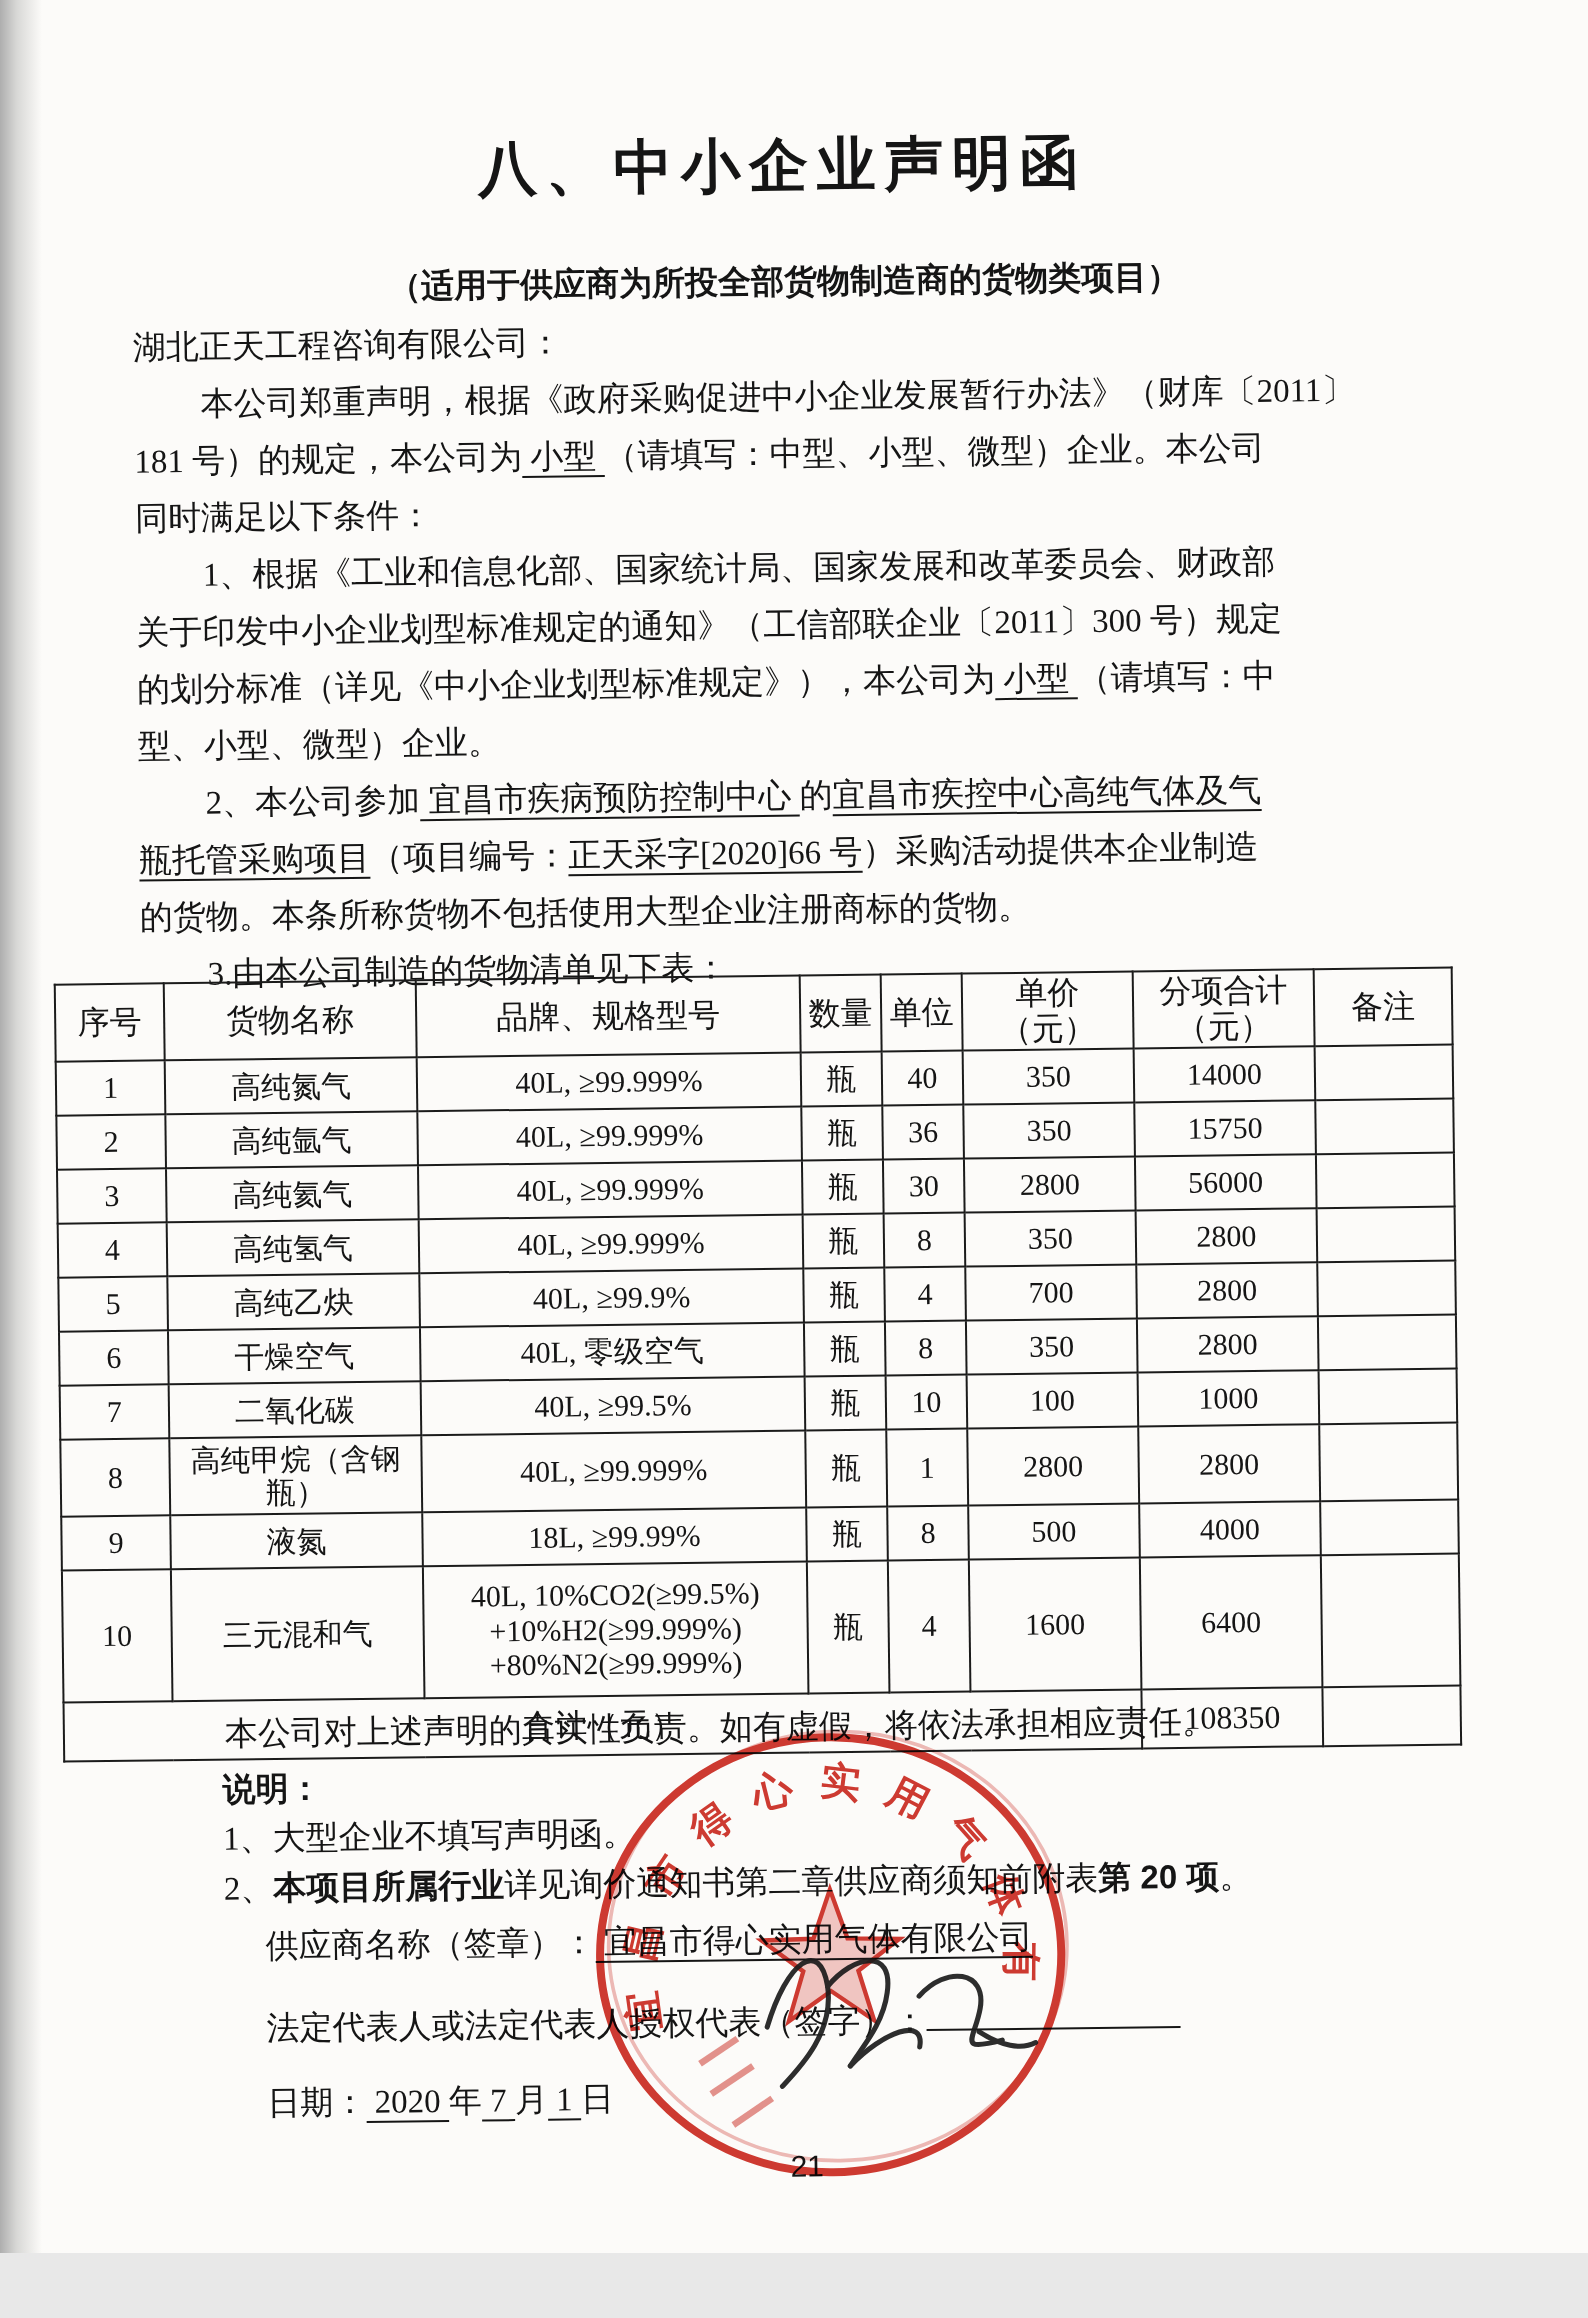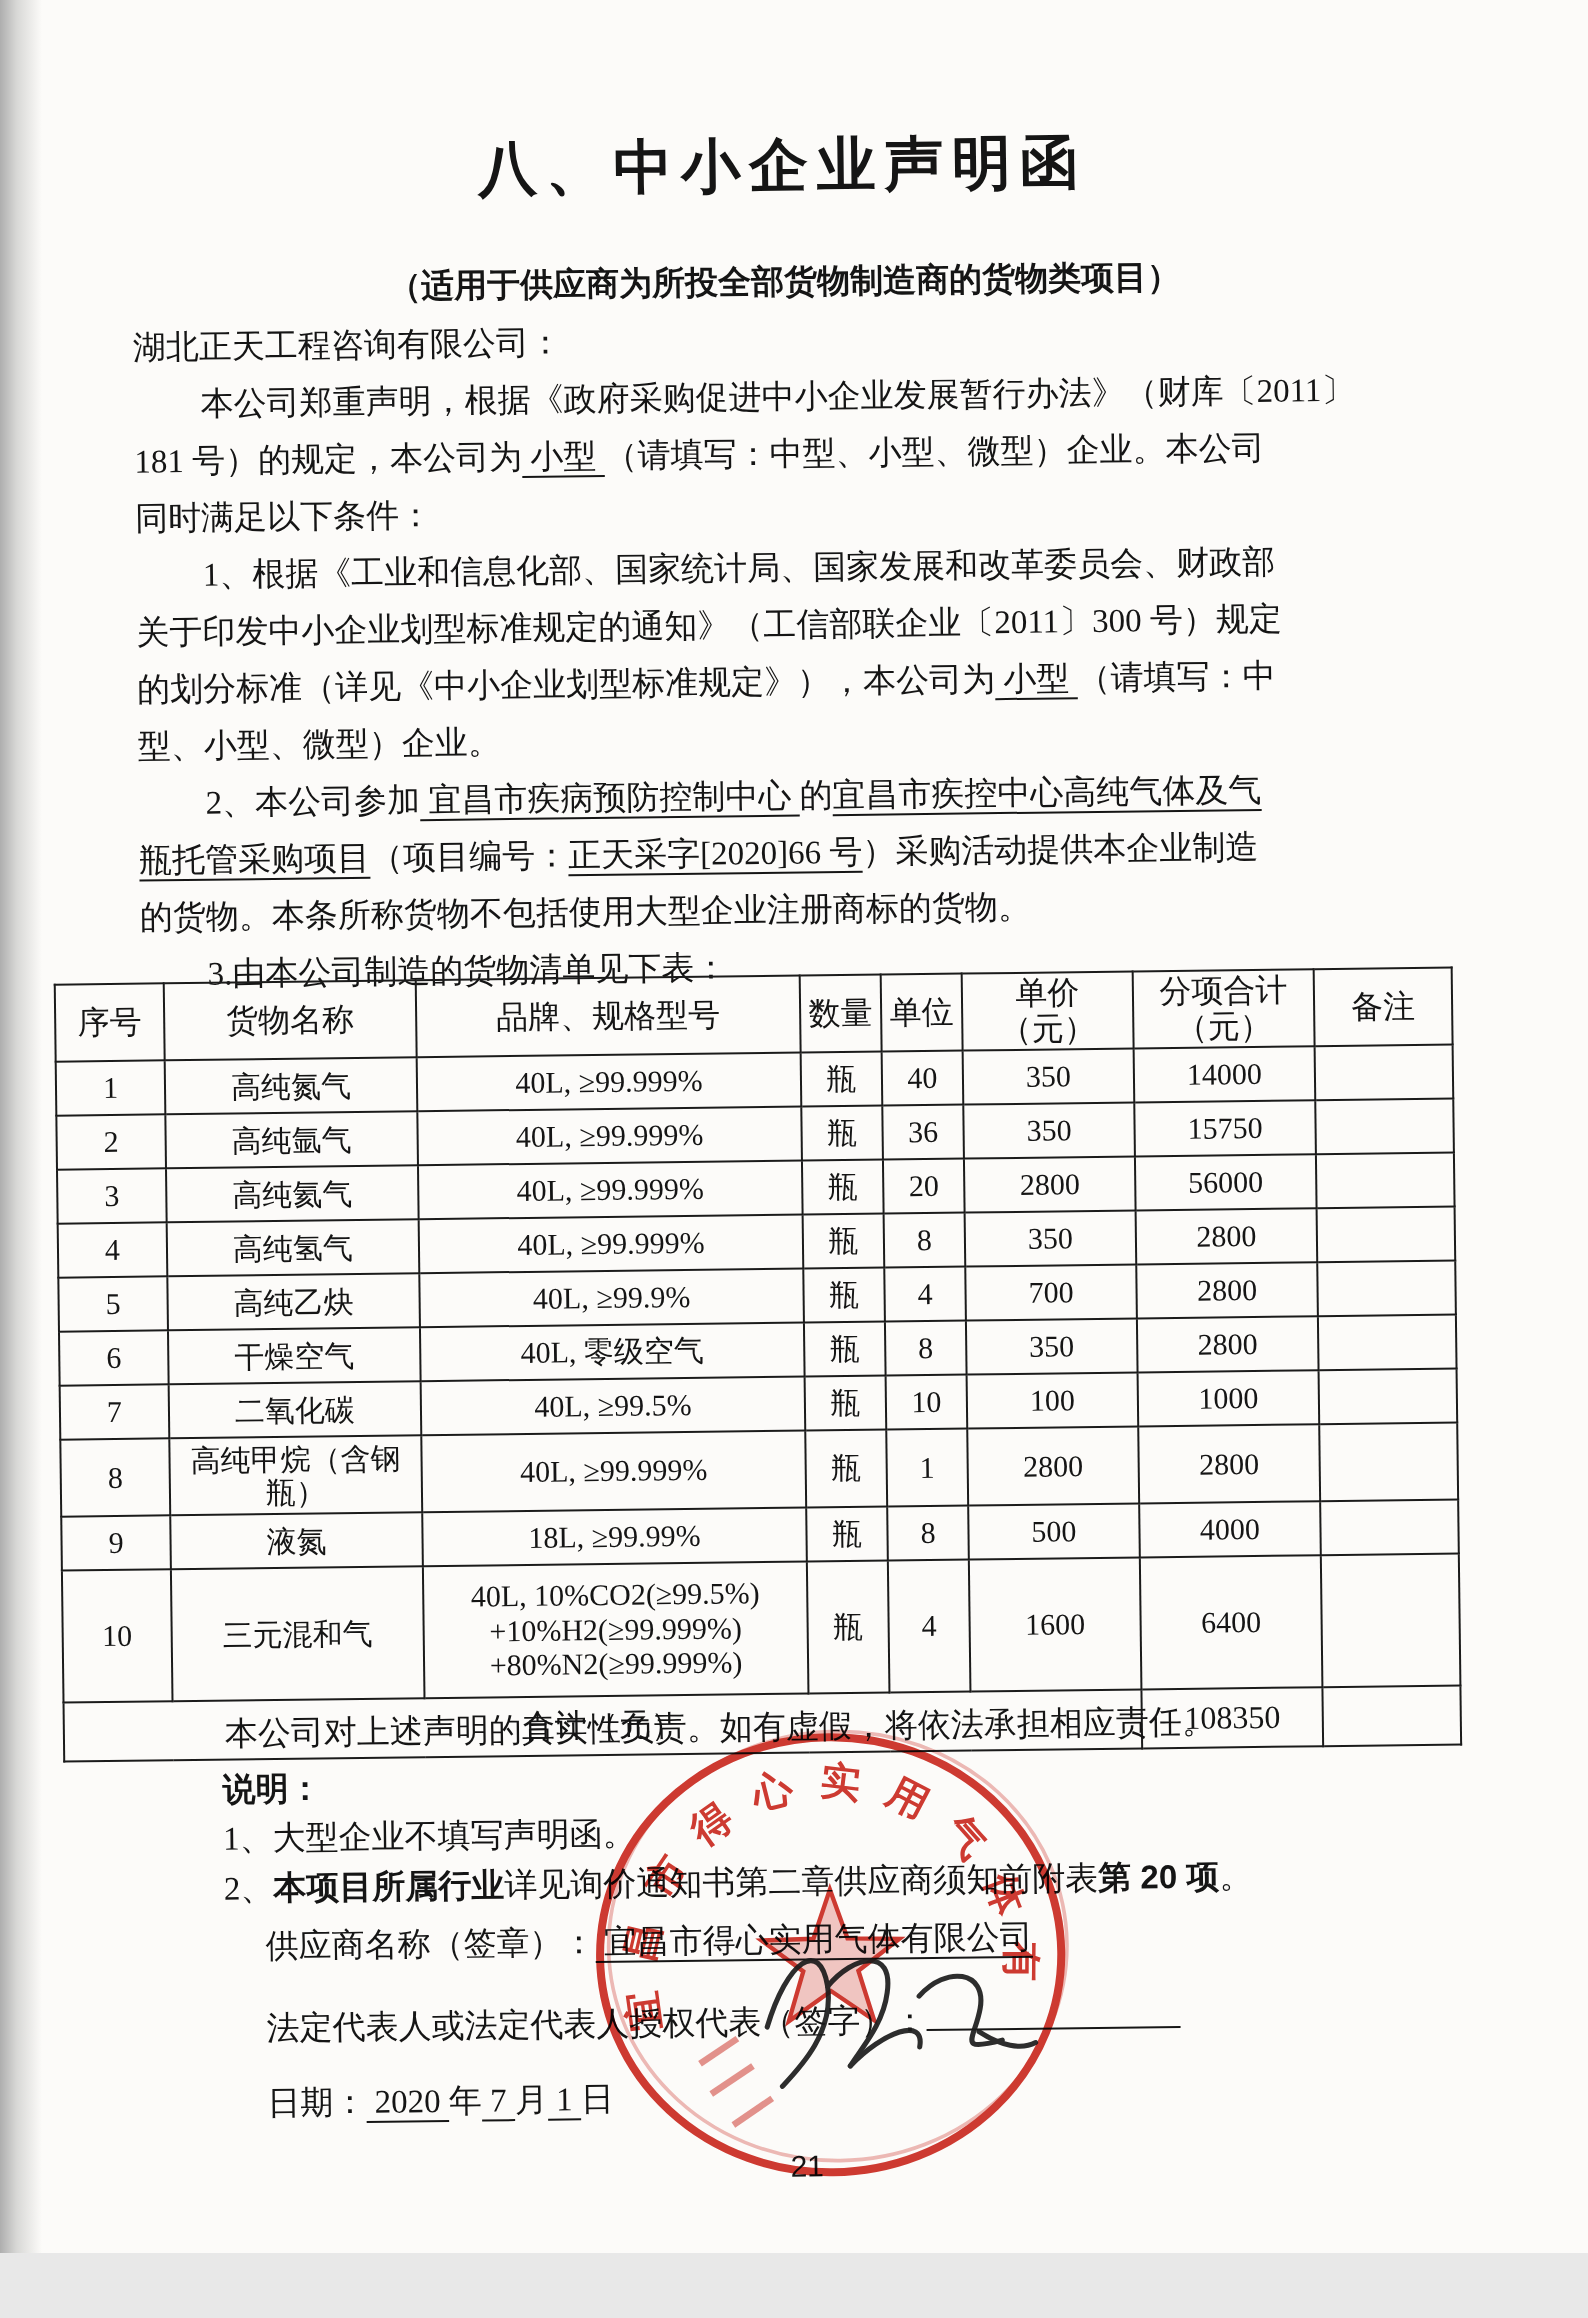--- a/index.html
+++ b/index.html
@@ -117,21 +117,21 @@
             <td class="c4">36</td>
             <td class="c5">350</td>
             <td class="c6">15750</td>
             <td class="c7"></td>
           </tr>
           <tr>
             <td class="c0">3</td>
             <td class="c1">高纯氦气</td>
             <td class="c2">40L, ≥99.999%</td>
             <td class="c3">瓶</td>
-            <td class="c4">20</td>
+            <td class="c4">30</td>
             <td class="c5">2800</td>
             <td class="c6">56000</td>
             <td class="c7"></td>
           </tr>
           <tr>
             <td class="c0">4</td>
             <td class="c1">高纯氢气</td>
             <td class="c2">40L, ≥99.999%</td>
             <td class="c3">瓶</td>
             <td class="c4">8</td>

